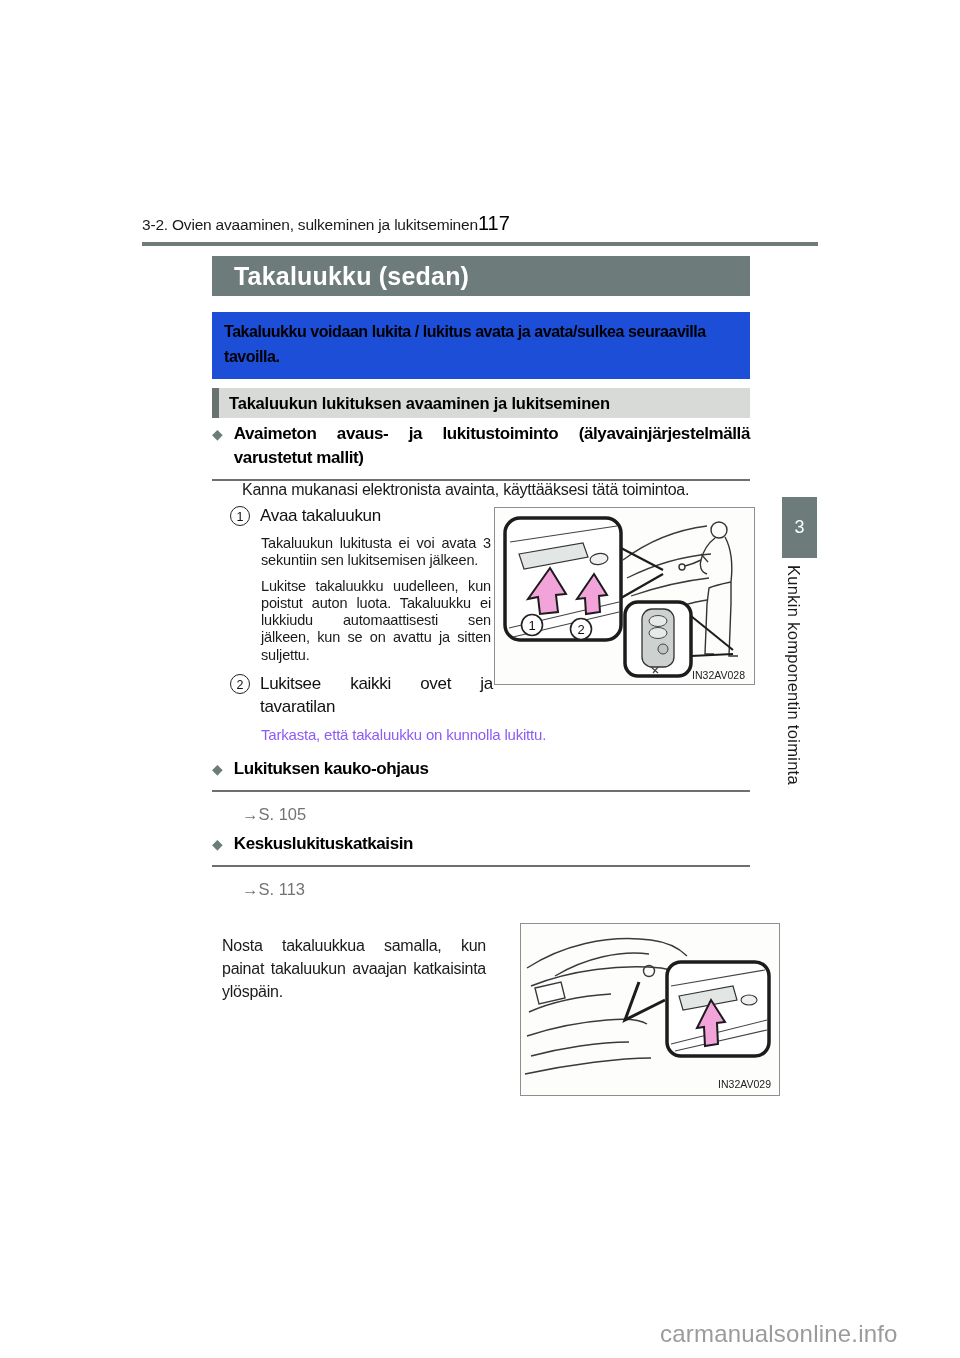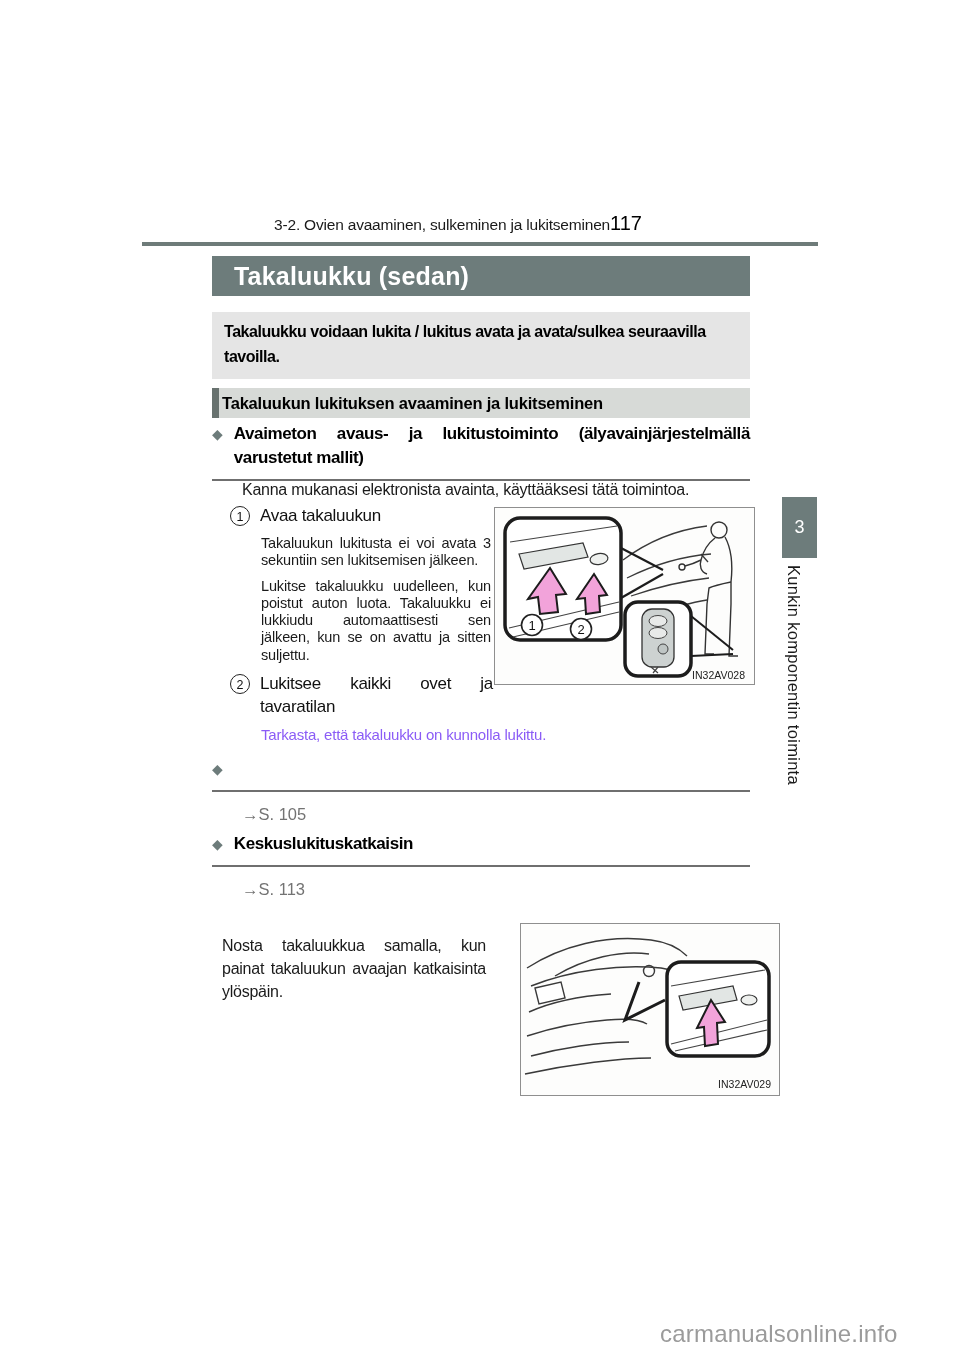--- a/index.html
+++ b/index.html
@@ -5,45 +5,45 @@
   html,body { margin:0; padding:0; background:#ffffff; }
   .page {
     position:relative; width:960px; height:1358px; background:#ffffff;
     overflow:hidden; font-family:"Liberation Sans", sans-serif; color:#111;
   }
 
   
   .page-header {
     position:absolute; left:142px; top:212px; width:676px;
     padding-bottom:7px; border-bottom:4px solid #6e7b79;
-    display:flex; justify-content:center; align-items:baseline;
+    display:flex; justify-content:flex-start; align-items:baseline;
   }
   .header-section { font-size:15.5px; letter-spacing:-0.2px; color:#1a1a1a; }
   .header-pagenum { font-weight:400; font-size:20px; margin-right:44px; color:#000; }
 
   
   .title-banner {
     position:absolute; left:212px; top:256px; width:538px; height:40px;
     background:#6d7c7b; color:#ffffff; font-weight:700; font-size:25px;
     line-height:40px; padding-left:22px; box-sizing:border-box; letter-spacing:0.2px;
   }
 
   
   .summary-box {
     position:absolute; left:212px; top:312px; width:538px; box-sizing:border-box;
-    background:#e5e5e5; padding:8px 12px 9px 12px;
+    background:#1d4ed8; padding:8px 12px 9px 12px;
     font-weight:700; font-size:16px; letter-spacing:-0.45px; line-height:1.55; color:#000;
   }
 
   
   .section-heading {
     position:absolute; left:212px; width:538px; height:30px; box-sizing:border-box;
     background:#d7dad7; border-left:7px solid #68726f;
     font-weight:700; font-size:16.5px; letter-spacing:-0.2px; line-height:30px;
-    padding-left:3px; color:#000;
+    padding-left:10px; color:#000;
   }
   #section1-heading { top:388px; }
   #section2-heading { top:898px; }
 
   
   .bullet { position:absolute; left:212px; width:538px; }
   #bullet-keyless { top:422px; }
   #bullet-remote  { top:757px; }
   #bullet-central { top:832px; }
   .bullet-head {
@@ -204,20 +204,21 @@
         <circle cx="168" cy="141" r="5" fill="#bfc5c4" stroke="#444" stroke-width="1"></circle>
         <path d="M156 159 l7 6 M163 159 l-5 6" stroke="#444" stroke-width="1.2" fill="none"></path>
       </g>
       <text class="figlabel" x="250" y="171" text-anchor="end">IN32AV028</text>
     </svg>
   </div>
 
   <div class="bullet" id="bullet-remote">
     <div class="bullet-head">
       <span class="diamond">◆</span>
+      <span class="bullet-head-text">Lukituksen kauko-ohjaus</span>
     </div>
     <div class="bullet-ref">→S. 105</div>
   </div>
 
   <div class="bullet" id="bullet-central">
     <div class="bullet-head">
       <span class="diamond">◆</span>
       <span class="bullet-head-text">Keskuslukituskatkaisin</span>
     </div>
     <div class="bullet-ref">→S. 113</div>

